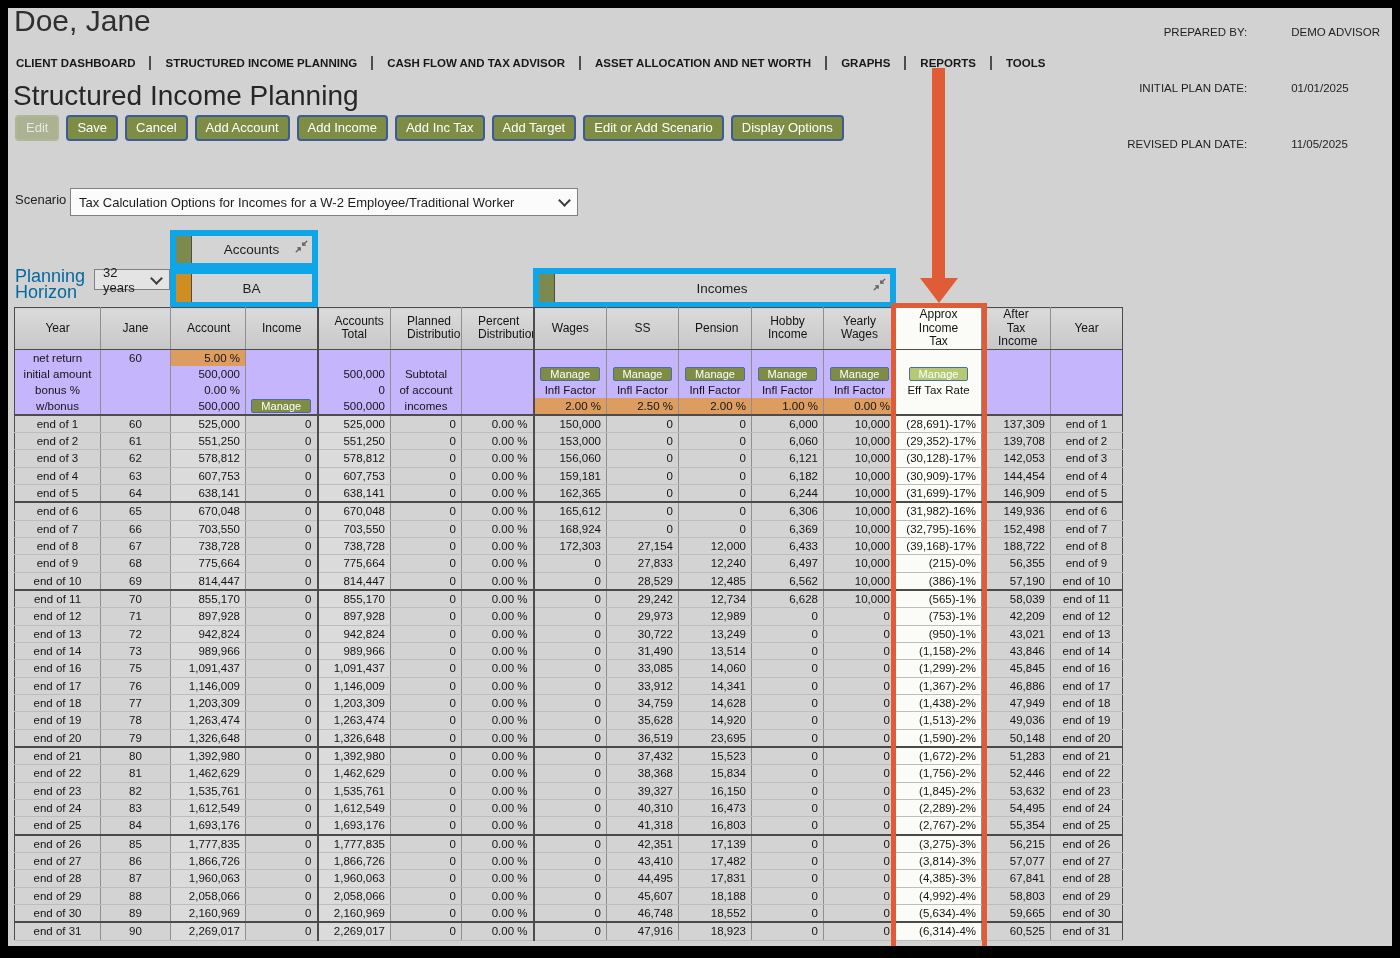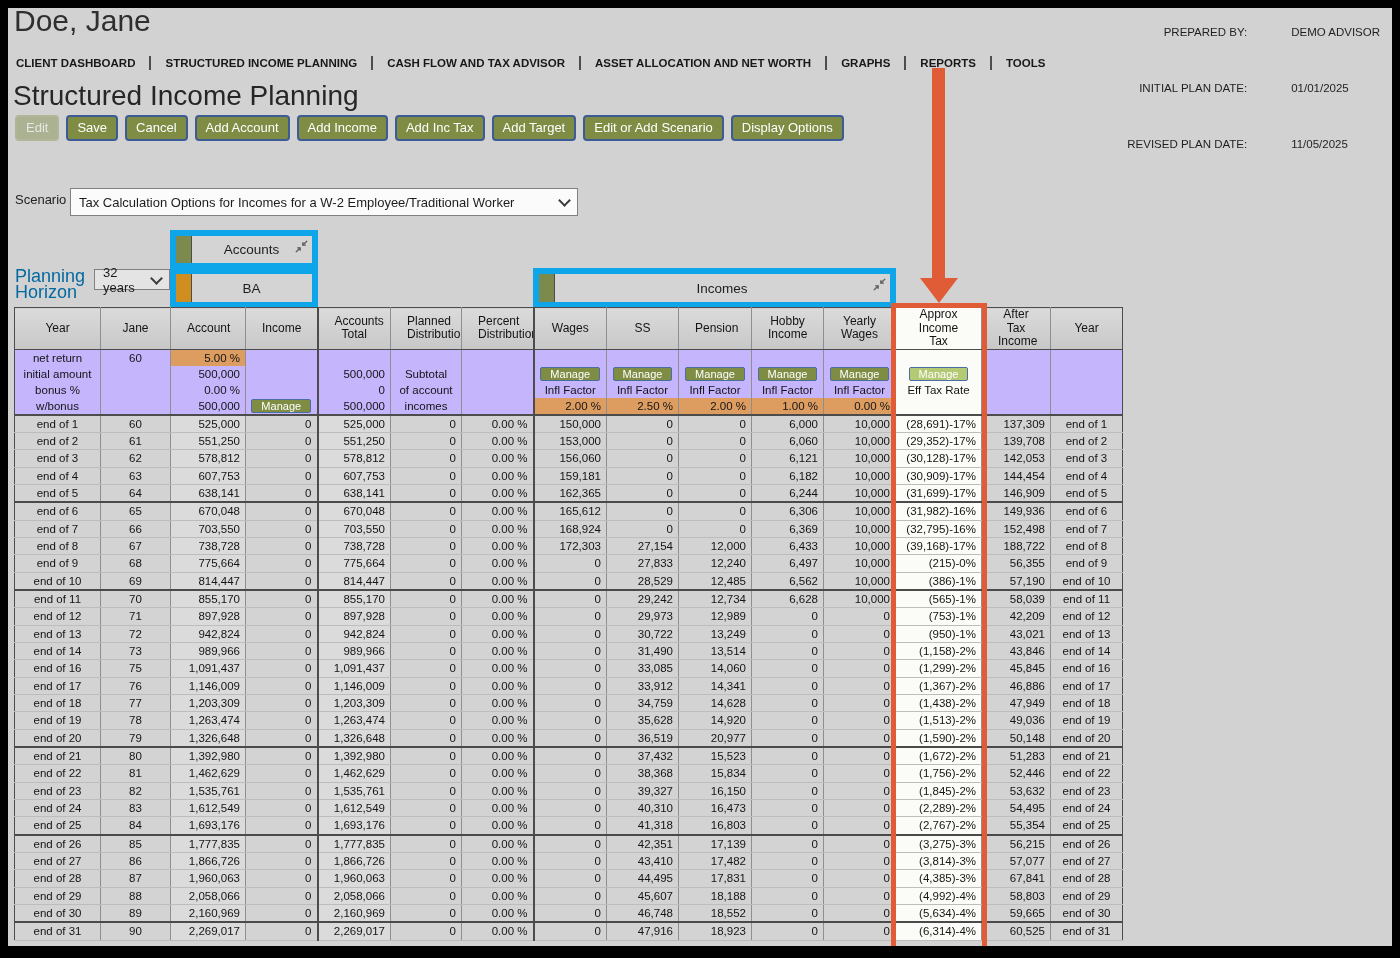--- a/index.html
+++ b/index.html
@@ -575,21 +575,21 @@
         <tr class="grp">
           <td class="c">end of 20</td>
           <td class="c">79</td>
           <td class="r shade">1,326,648</td>
           <td class="r">0</td>
           <td class="r gbound shade">1,326,648</td>
           <td class="r">0</td>
           <td class="r">0.00 %</td>
           <td class="r gbound">0</td>
           <td class="r">36,519</td>
-          <td class="r">20,977</td>
+          <td class="r">23,695</td>
           <td class="r">0</td>
           <td class="r">0</td>
           <td class="r tax-col">(1,590)-2%</td>
           <td class="r">50,148</td>
           <td class="c">end of 20</td>
         </tr>
         <tr>
           <td class="c">end of 21</td>
           <td class="c">80</td>
           <td class="r shade">1,392,980</td>

